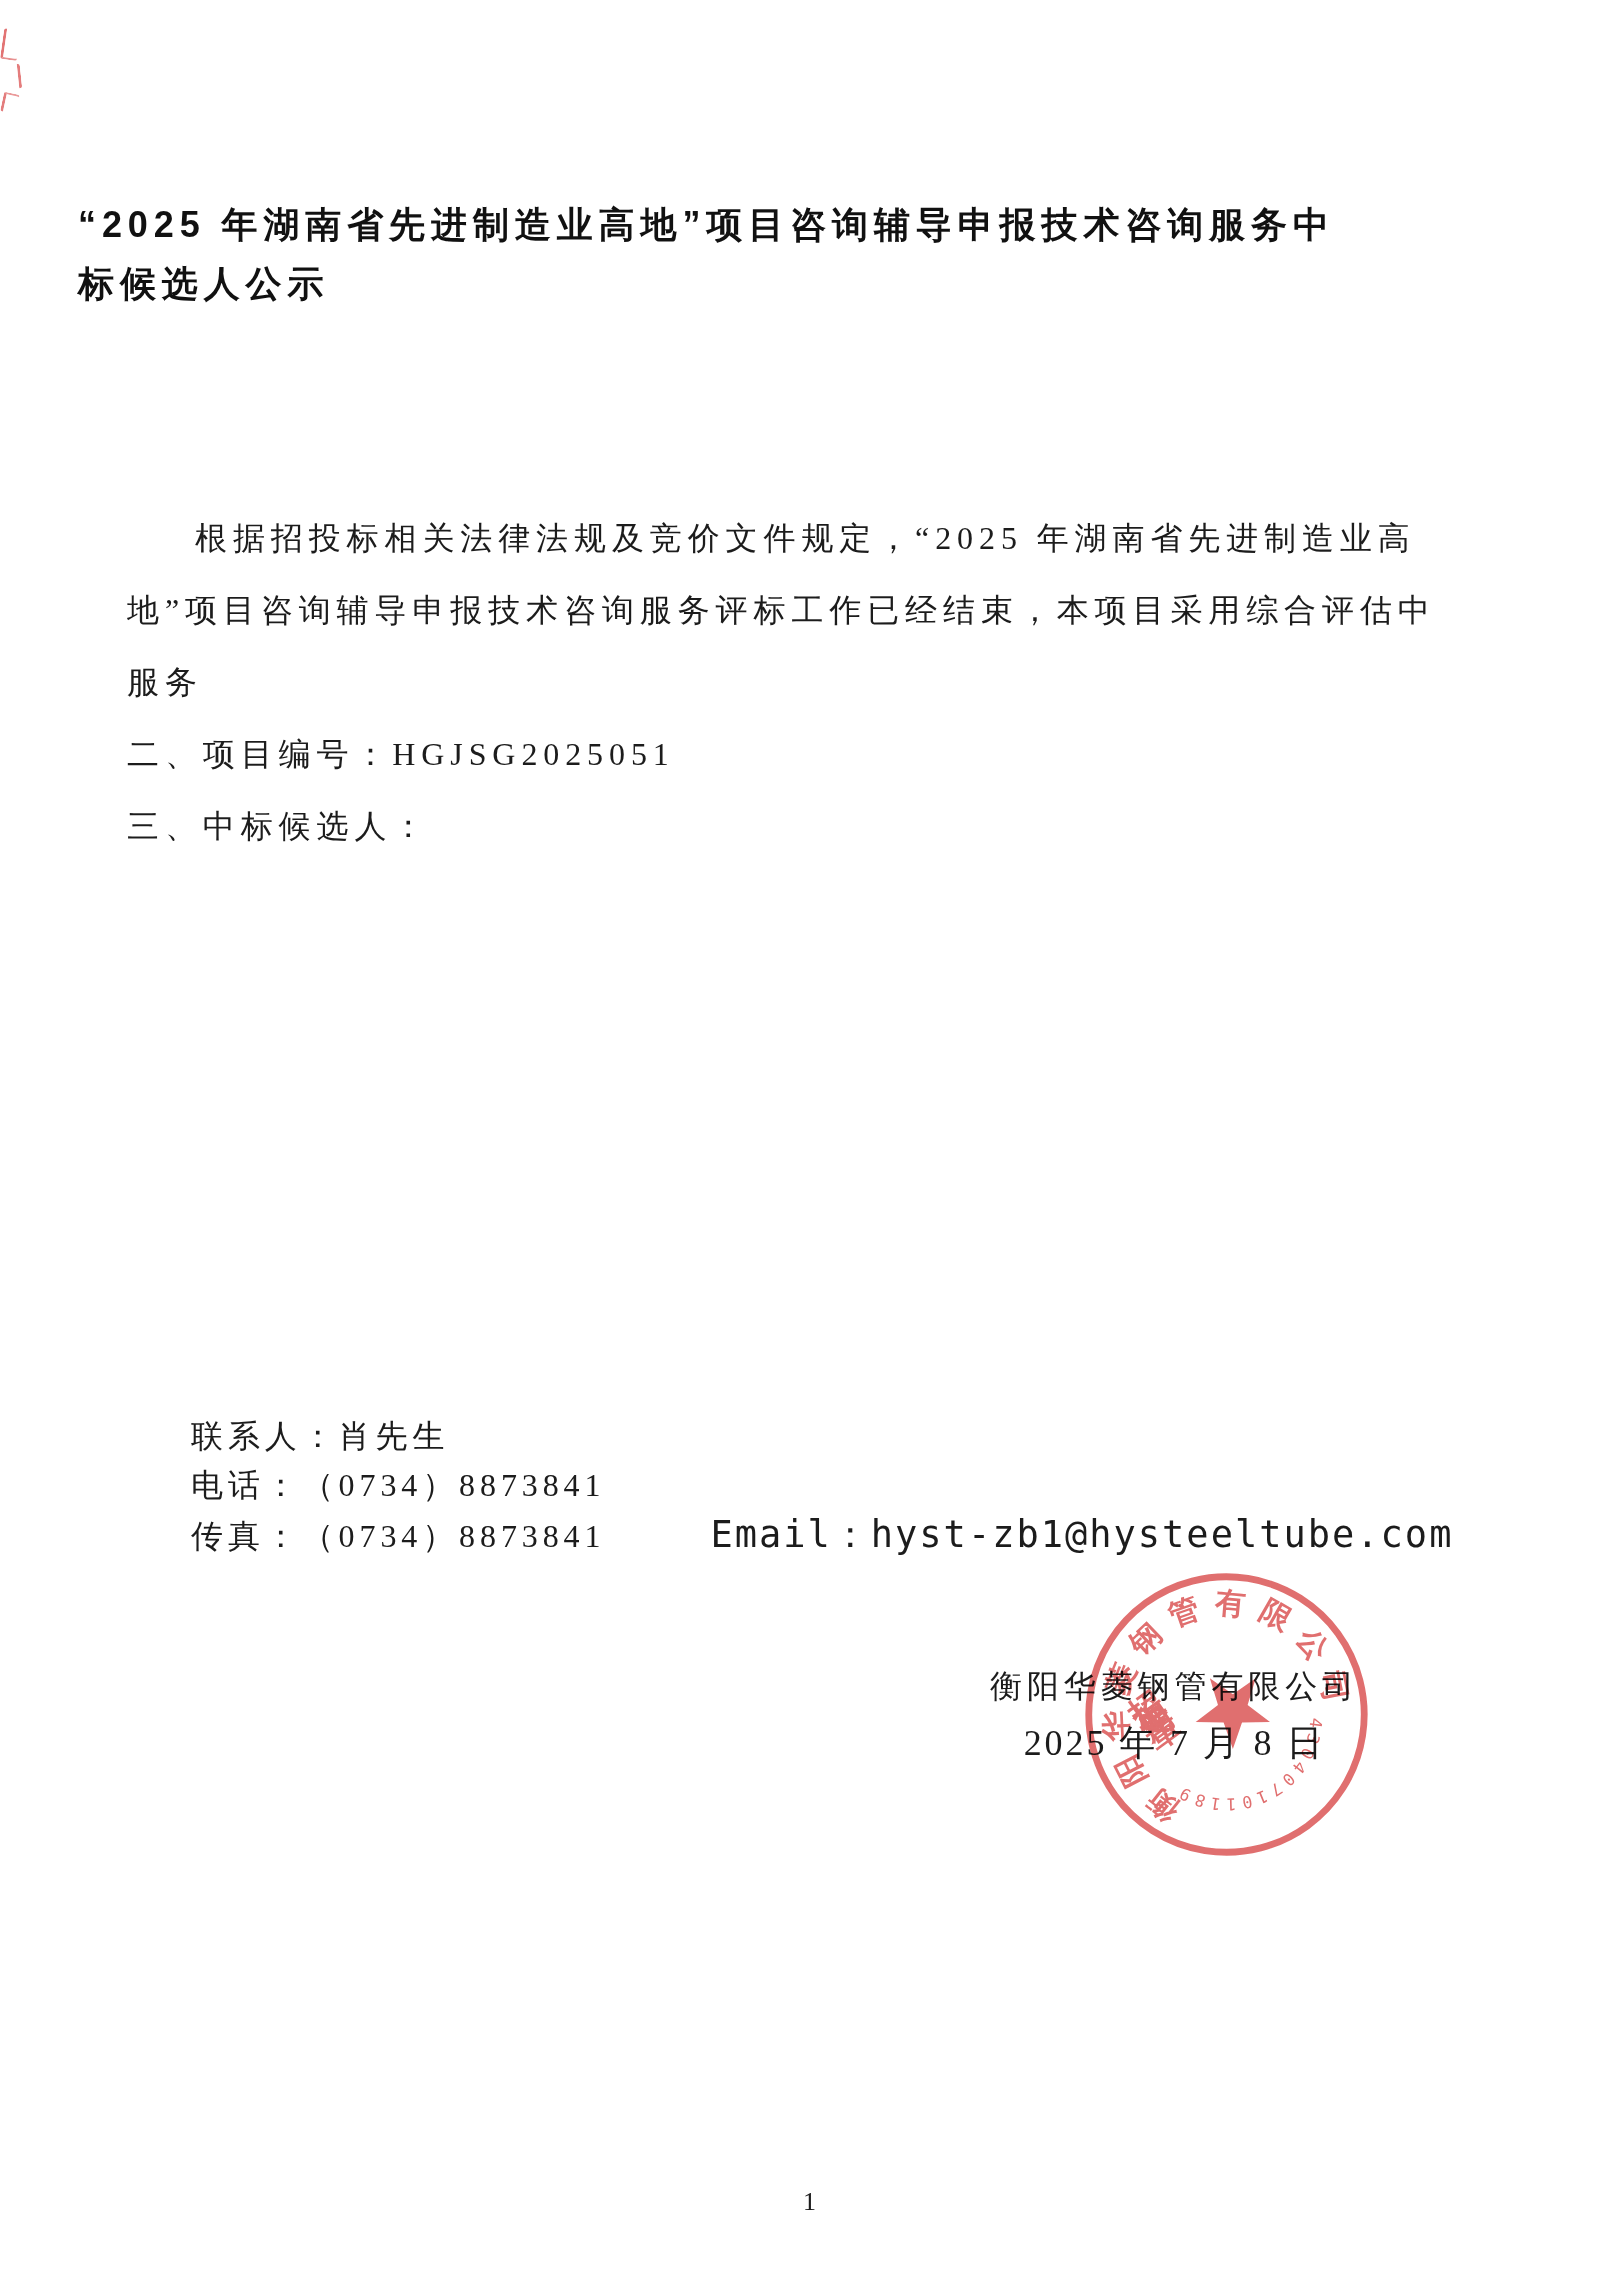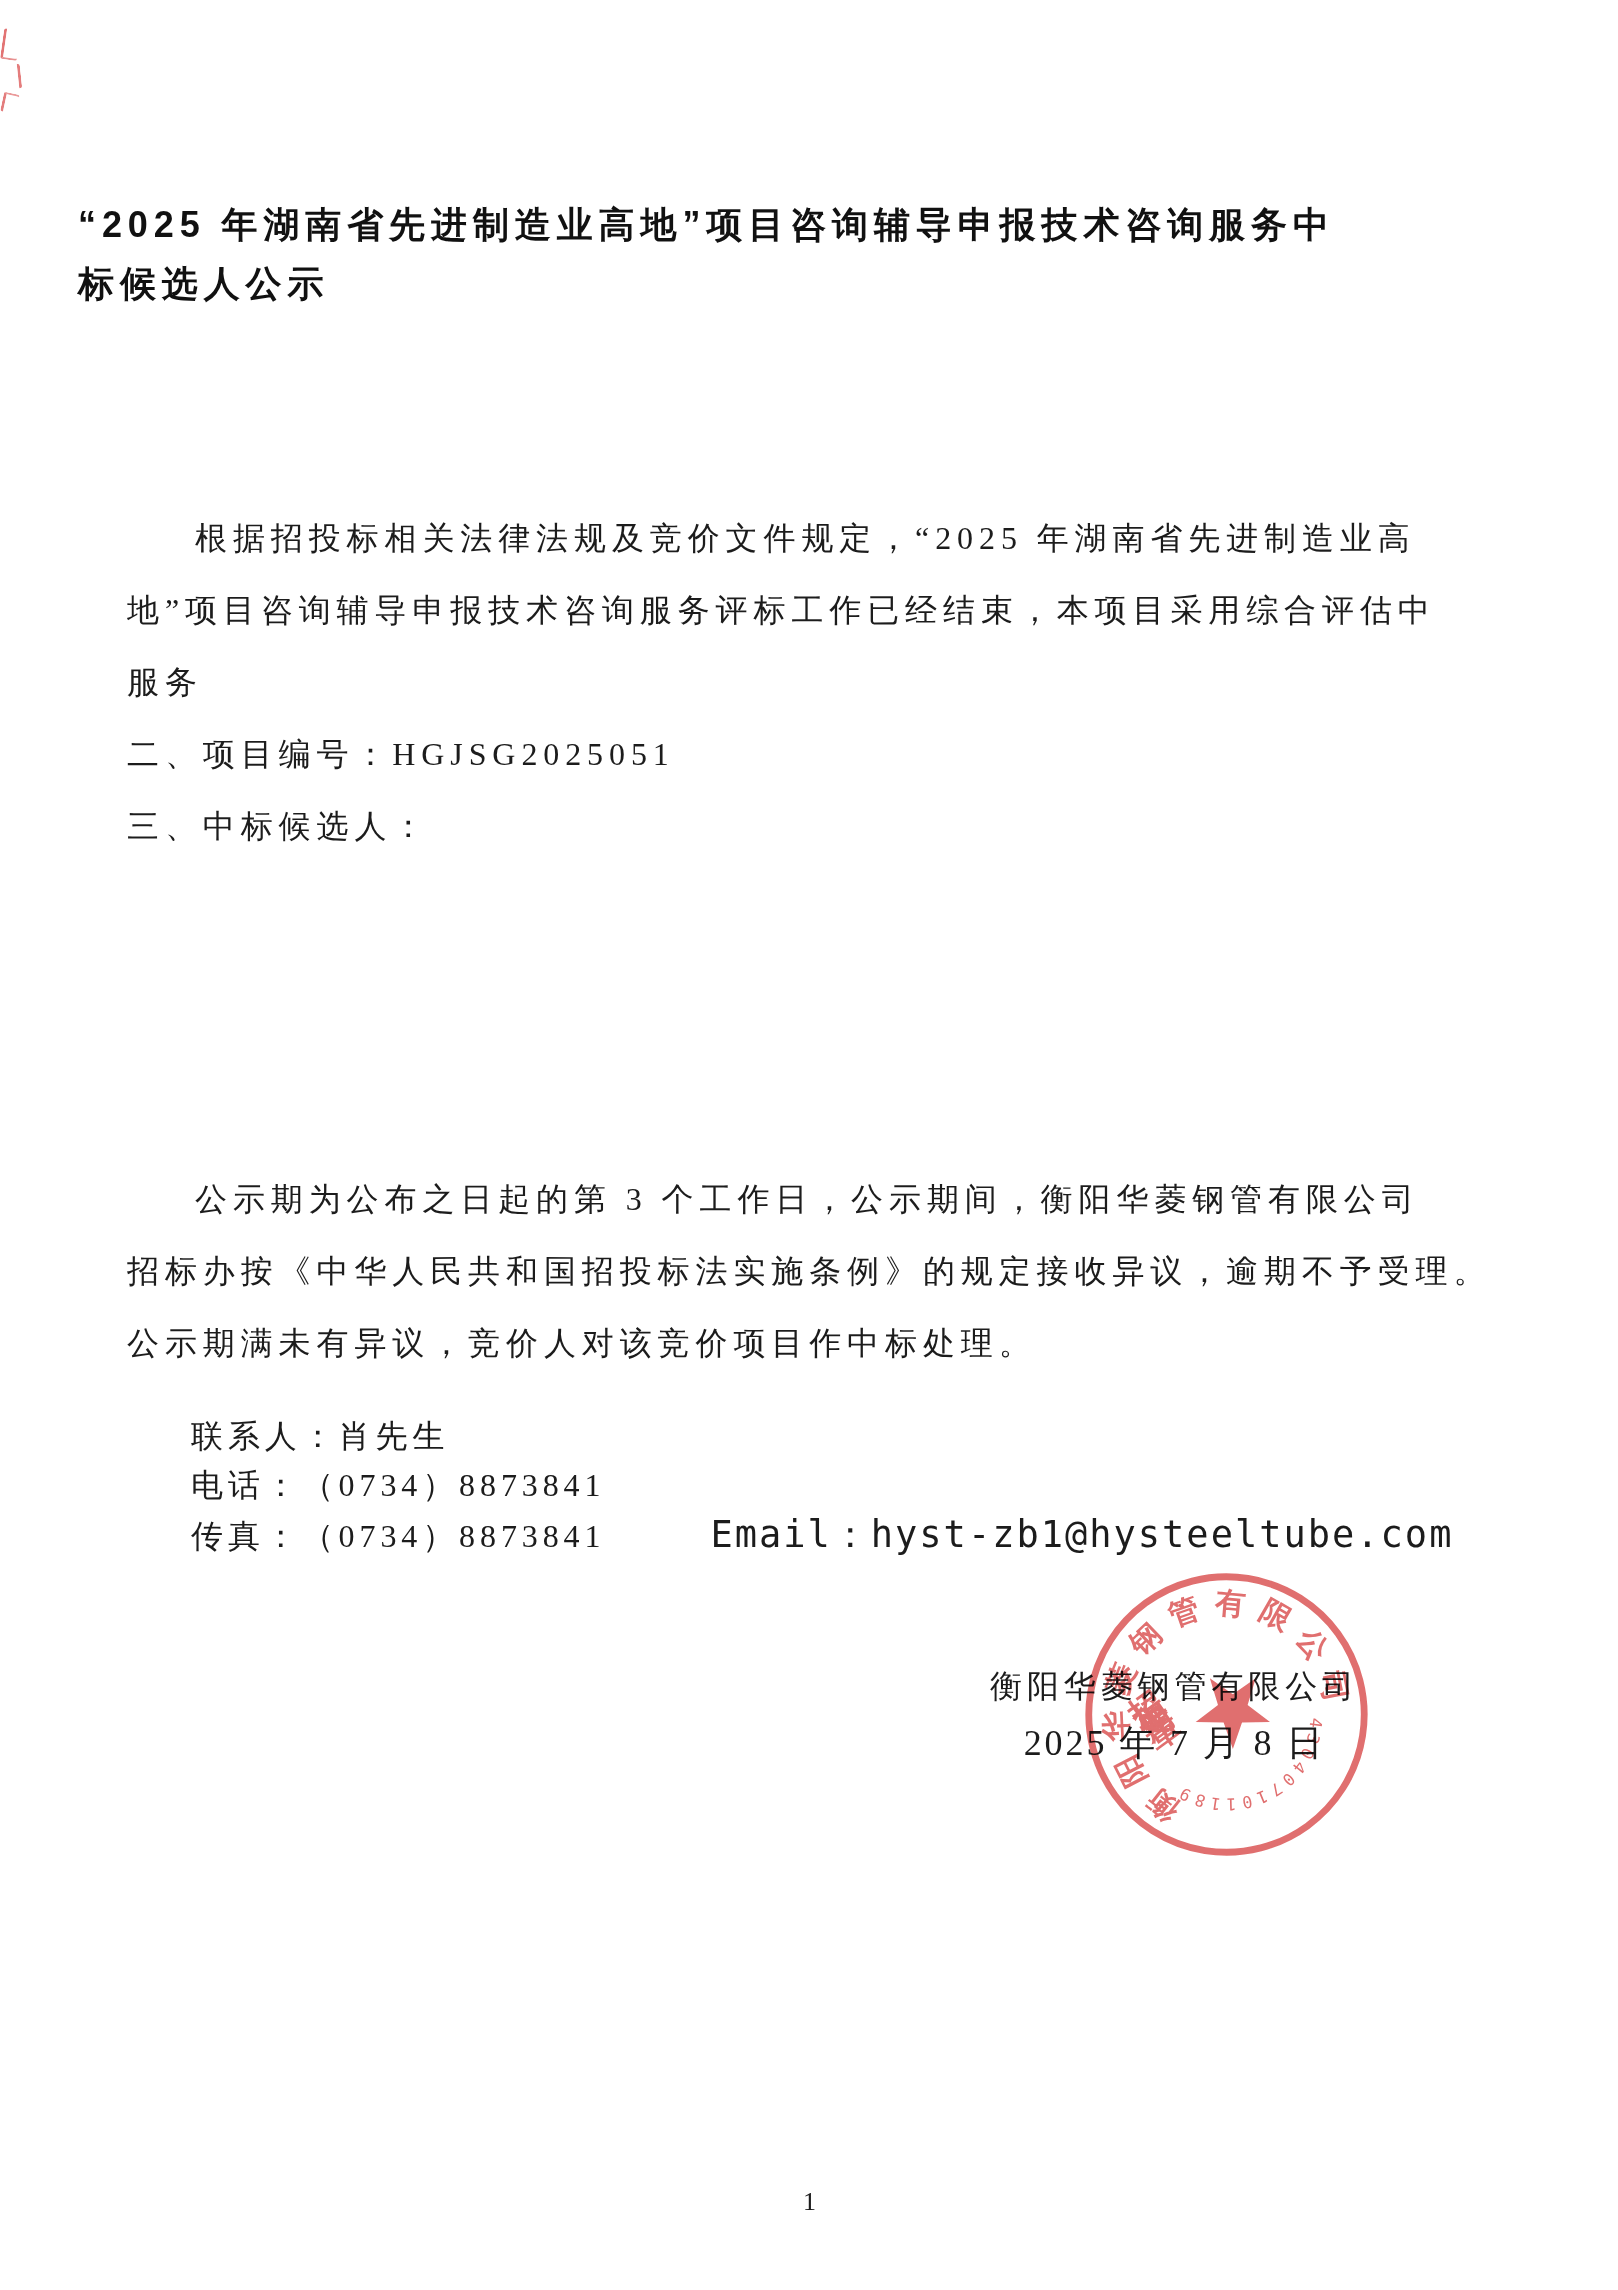--- a/index.html
+++ b/index.html
@@ -103,25 +103,20 @@
   </div>
 
   <div class="textblock body-text">
     <div class="line indent-2">根据招投标相关法律法规及竞价文件规定，“2025 年湖南省先进制造业高</div>
     <div class="line">地”项目咨询辅导申报技术咨询服务评标工作已经结束，本项目采用综合评估中</div>
     <div class="line">服务</div>
     <div class="line">二、项目编号：HGJSG2025051</div>
     <div class="line">三、中标候选人：</div>
   </div>
 
-  <div class="textblock notice">
-    <div class="line indent-2">公示期为公布之日起的第 3 个工作日，公示期间，衡阳华菱钢管有限公司</div>
-    <div class="line">招标办按《中华人民共和国招投标法实施条例》的规定接收异议，逾期不予受理。</div>
-    <div class="line">公示期满未有异议，竞价人对该竞价项目作中标处理。</div>
-  </div>
 
   <div class="contact">
     <div class="cline">联系人：肖先生</div>
     <div class="cline">电话：（0734）8873841</div>
     <div class="cline">
       <span>传真：（0734）8873841</span><span class="email">Email：hyst-zb1@hysteeltube.com</span>
     </div>
   </div>
 
   <div class="signature">

